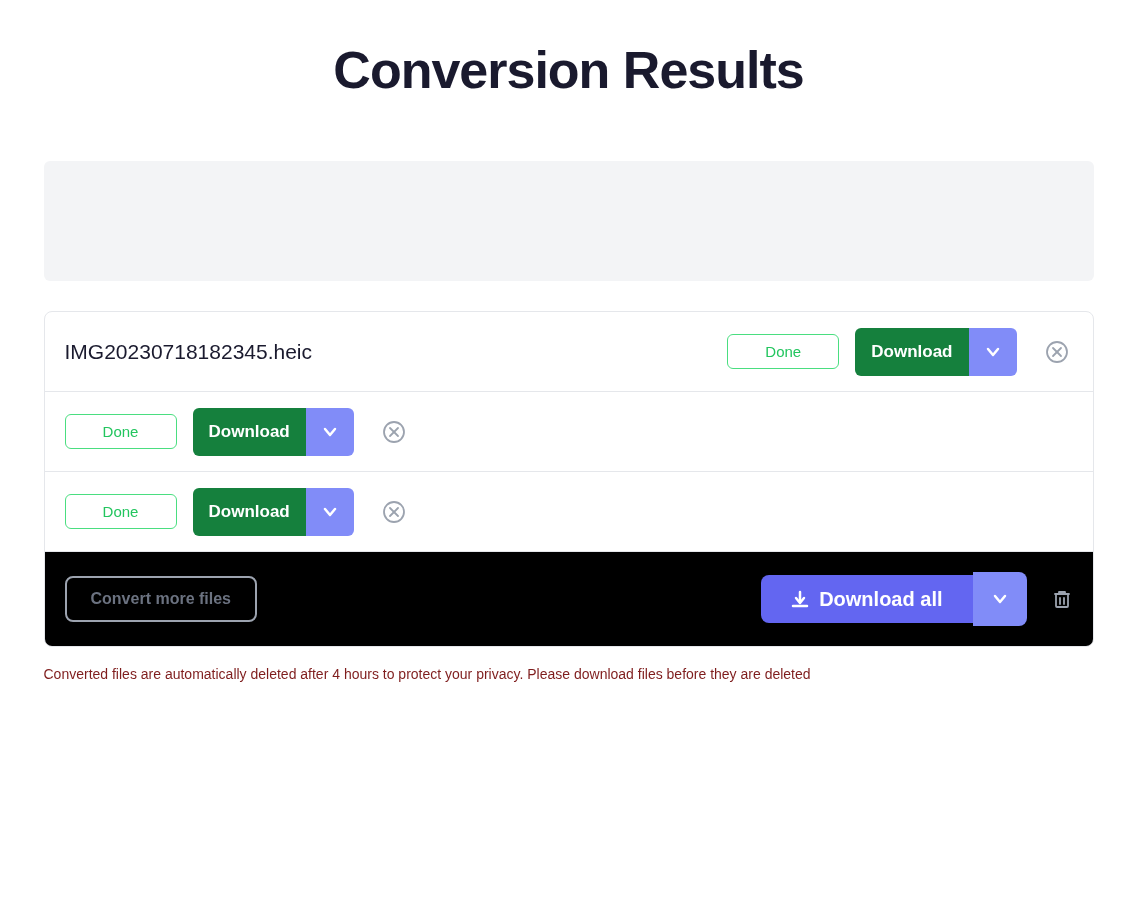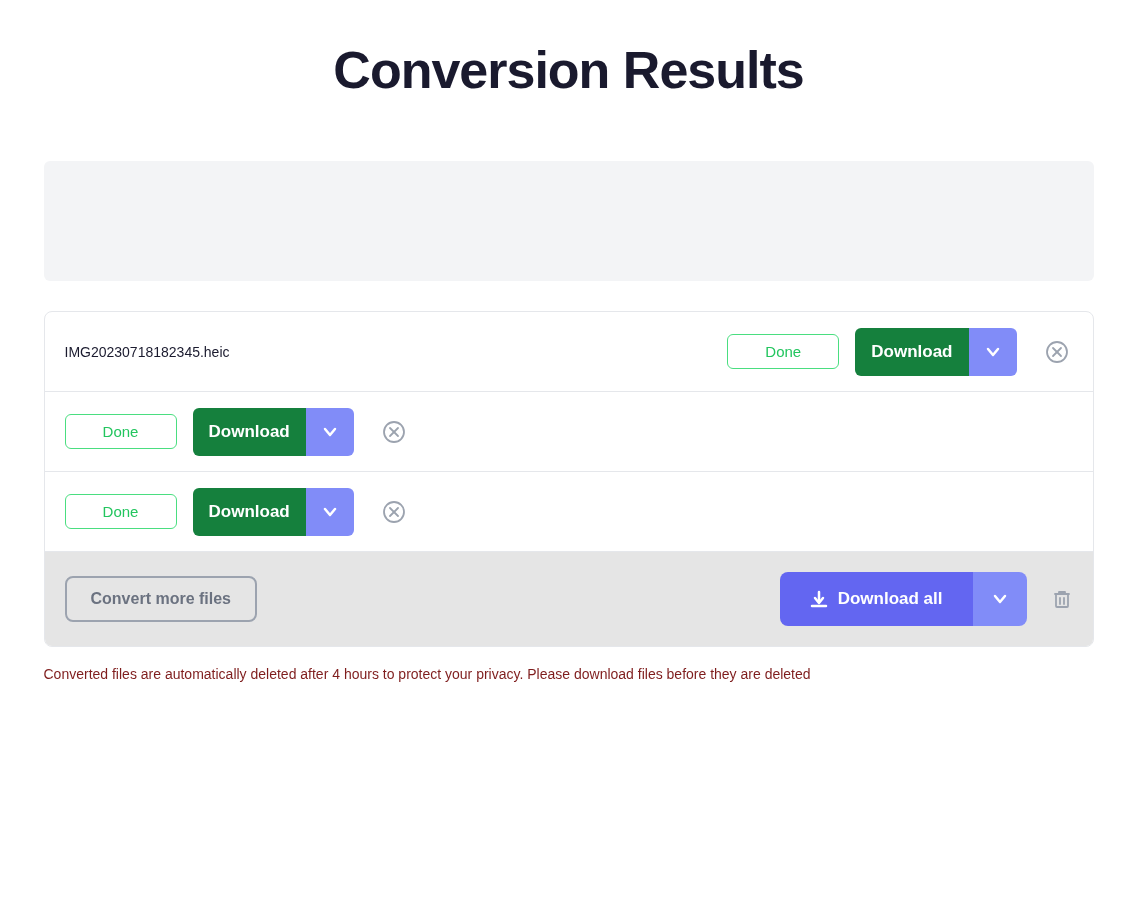--- a/index.html
+++ b/index.html
@@ -44,21 +44,21 @@
       display: flex;
       align-items: center;
       padding: 0 20px;
       height: 80px;
       border-bottom: 1px solid #e5e7eb;
       gap: 16px;
     }
 
     .file-name {
       flex: 1;
-      font-size: 14px;
+      font-size: 21px;
       font-weight: 500;
       color: #1a1a2e;
     }
 
     .done-btn {
       border: 1.5px solid #4ade80;
       background: transparent;
       color: #22c55e;
       font-size: 15px;
       font-weight: 500;
@@ -112,21 +112,21 @@
       align-items: center;
       justify-content: center;
       width: 32px;
       height: 32px;
     }
 
     .footer-row {
       display: flex;
       align-items: center;
       padding: 20px 20px;
-      background: #e5e5e5;
+      background: #000000;
       gap: 16px;
     }
 
     .convert-more-btn {
       border: 2px solid #9ca3af;
       background: transparent;
       color: #6b7280;
       font-size: 16px;
       font-weight: 600;
       padding: 12px 24px;
@@ -138,27 +138,27 @@
 
     .download-all-group {
       display: flex;
       align-items: center;
       gap: 0;
     }
 
     .download-all-btn {
       background: #6366f1;
       color: #fff;
-      font-size: 17px;
+      font-size: 20px;
       font-weight: 700;
       border: none;
       padding: 14px 30px;
       border-radius: 8px 0 0 8px;
       cursor: pointer;
-      height: 54px;
+      height: 48px;
       display: flex;
       align-items: center;
       gap: 10px;
     }
 
     .download-all-chevron {
       background: #818cf8;
       color: #fff;
       border: none;
       width: 54px;

